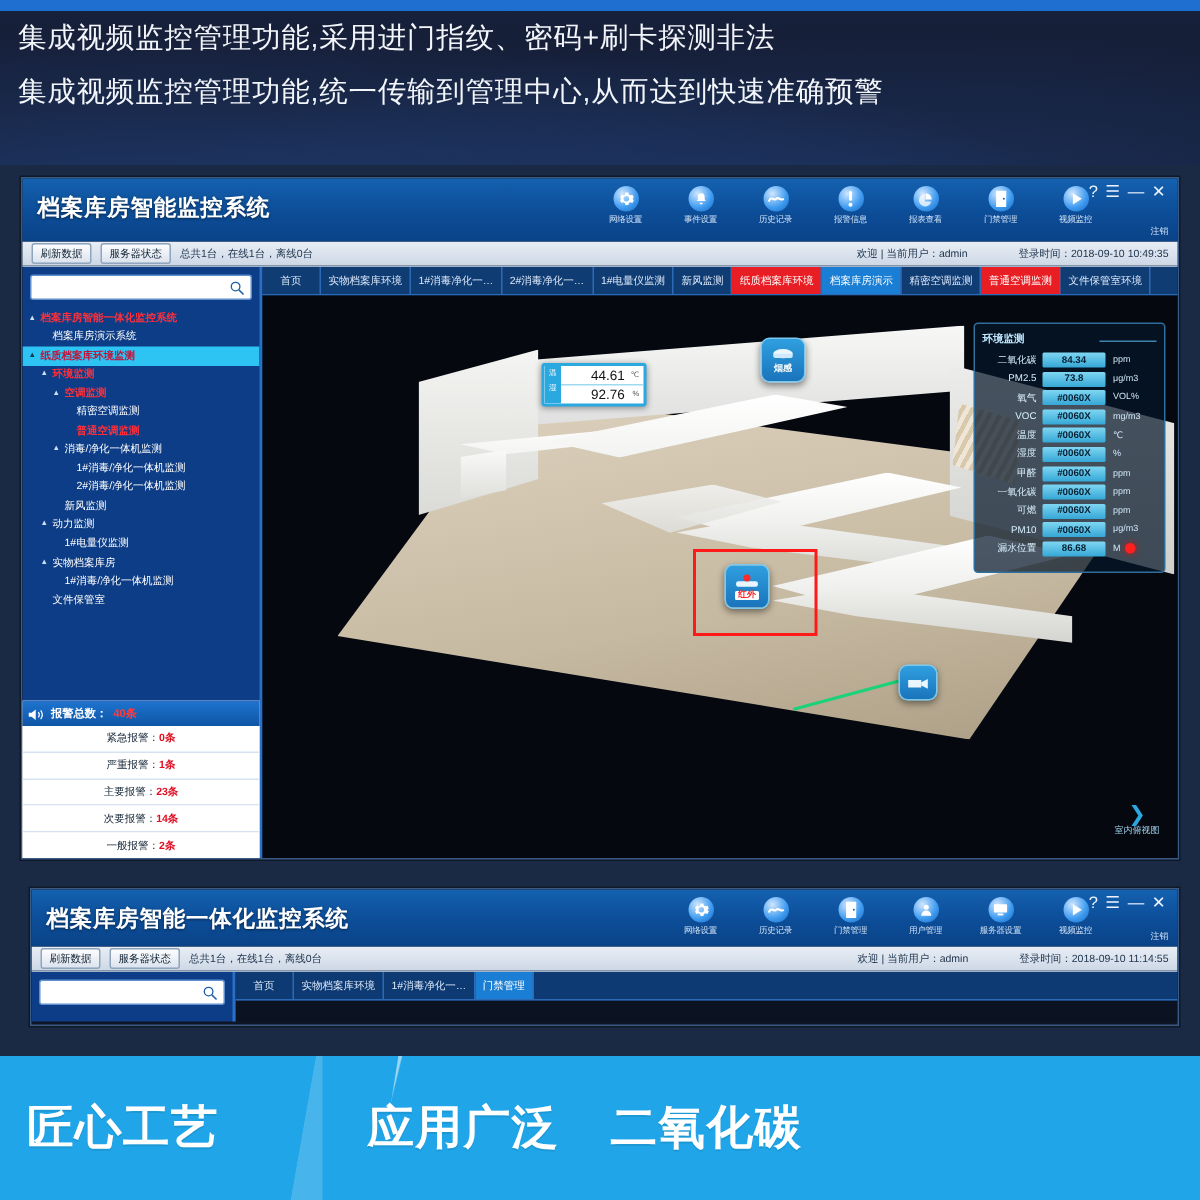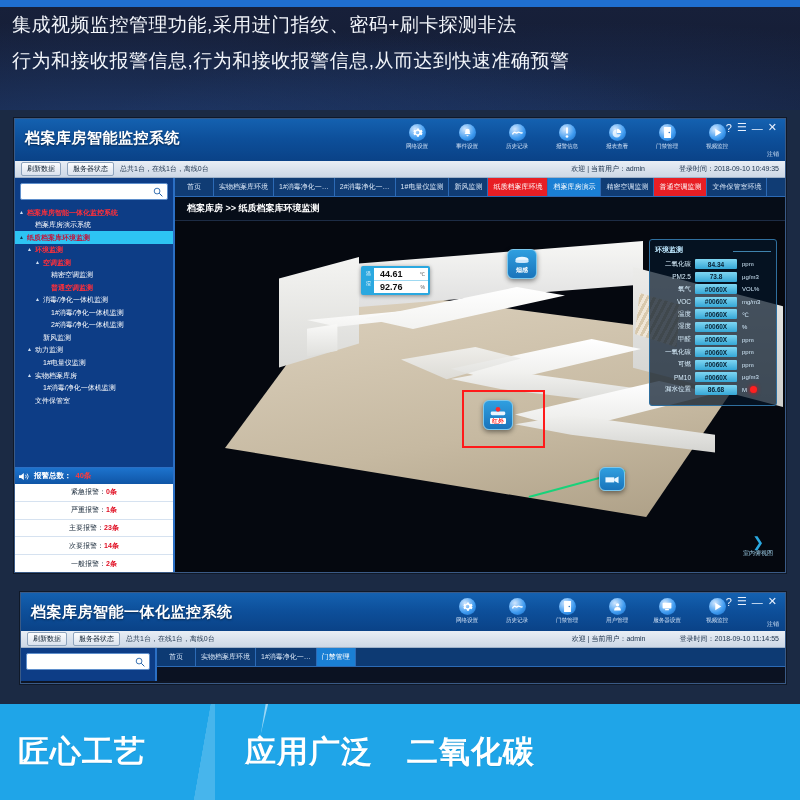--- a/index.html
+++ b/index.html
@@ -169,21 +169,21 @@
   .tooltip-card .tick span {
     display: block; color: #fff; font-size: 5px; text-align: center;
     padding: 2.5px 0; line-height: 1;
   }
   .tooltip-card .vals { flex: 1; }
   .tooltip-card .vrow {
     display: flex; align-items: center; justify-content: space-between;
     border-bottom: 1px solid #9fd9f1; padding: 1px 3px 1px 6px; min-width: 54px;
   }
   .tooltip-card .vrow:last-child { border-bottom: 0; }
-  .tooltip-card .v { font-size: 9px; color: #111; font-weight: bold; }
+  .tooltip-card .v { font-size: 9px; color: #111; font-weight: normal; margin-left: 14px; }
   .tooltip-card .u { font-size: 5px; color: #555; margin-left: 4px; }
 
   .sensor-chip {
     position: absolute; width: 30px; height: 30px; border-radius: 6px;
     background: linear-gradient(180deg,#2f9fe0,#1a74bb);
     border: 1px solid #7cc7ec;
     display: flex; flex-direction: column; align-items: center; justify-content: center;
     box-shadow: 0 2px 5px rgba(0,0,0,.45);
   }
   .sensor-chip .ic { width: 16px; height: 11px; }
@@ -262,21 +262,21 @@
     position: absolute; left: 258px; top: 0; height: 100%; width: 10px;
     background: linear-gradient(95deg, rgba(255,255,255,.55) 0 2px, transparent 3px);
     transform: skewX(-9deg);
   }
 </style>
 </head>
 <body>
 
 <div id="promo-band">
   <div class="line l1">集成视频监控管理功能,采用进门指纹、密码+刷卡探测非法</div>
-  <div class="line l2">行为和接收报警信息,行为和接收报警信息,从而达到快速准确预警</div>
+  <div class="line l2">集成视频监控管理功能,统一传输到管理中心,从而达到快速准确预警</div>
 </div>
 
 <div class="app-window" id="win1">
 
   <div class="titlebar">
     <div class="app-title">档案库房智能监控系统</div>
 
     <div class="tb-icons">
       <div class="tb-item">
         <span class="glyph">
@@ -464,21 +464,20 @@
           <div class="tab ">2#消毒净化一…</div>
           <div class="tab ">1#电量仪监测</div>
           <div class="tab ">新风监测</div>
           <div class="tab red">纸质档案库环境</div>
           <div class="tab blue">档案库房演示</div>
           <div class="tab ">精密空调监测</div>
           <div class="tab red">普通空调监测</div>
           <div class="tab ">文件保管室环境</div>
           <div class="tab tail"></div>
         </div>
-      <div class="breadcrumb">档案库房 &gt;&gt; 纸质档案库环境监测</div>
 
       <div class="scene">
 
         <div style="position:absolute;left:40px;top:8px;width:560px;height:300px;">
           <div style="position:absolute;left:10px;top:58px;width:540px;height:230px;background:linear-gradient(170deg,#ded3c0,#c6b9a1 60%,#ab9d84);clip-path:polygon(22% 0%, 100% 24%, 78% 100%, 0% 70%);"></div>
           <div style="position:absolute;left:128px;top:12px;width:300px;height:70px;background:linear-gradient(180deg,#f7f7f5,#dedede);clip-path:polygon(0% 34%, 100% 0%, 100% 62%, 0% 96%);"></div>
           <div style="position:absolute;left:418px;top:38px;width:150px;height:140px;background:linear-gradient(180deg,#ececea,#cfcfcc);clip-path:polygon(0% 0%, 100% 28%, 100% 100%, 0% 72%);"></div>
           <div style="position:absolute;left:64px;top:28px;width:80px;height:120px;background:linear-gradient(180deg,#f4f4f2,#d8d8d5);clip-path:polygon(0% 18%, 100% 0%, 100% 72%, 0% 92%);"></div>
 
           <div style="position:absolute;left:92px;top:76px;width:190px;height:42px;background:linear-gradient(180deg,#ffffff,#e9e9e6);clip-path:polygon(0% 36%, 84% 0%, 100% 10%, 16% 52%);box-shadow:0 2px 4px rgba(0,0,0,.2);"></div>

